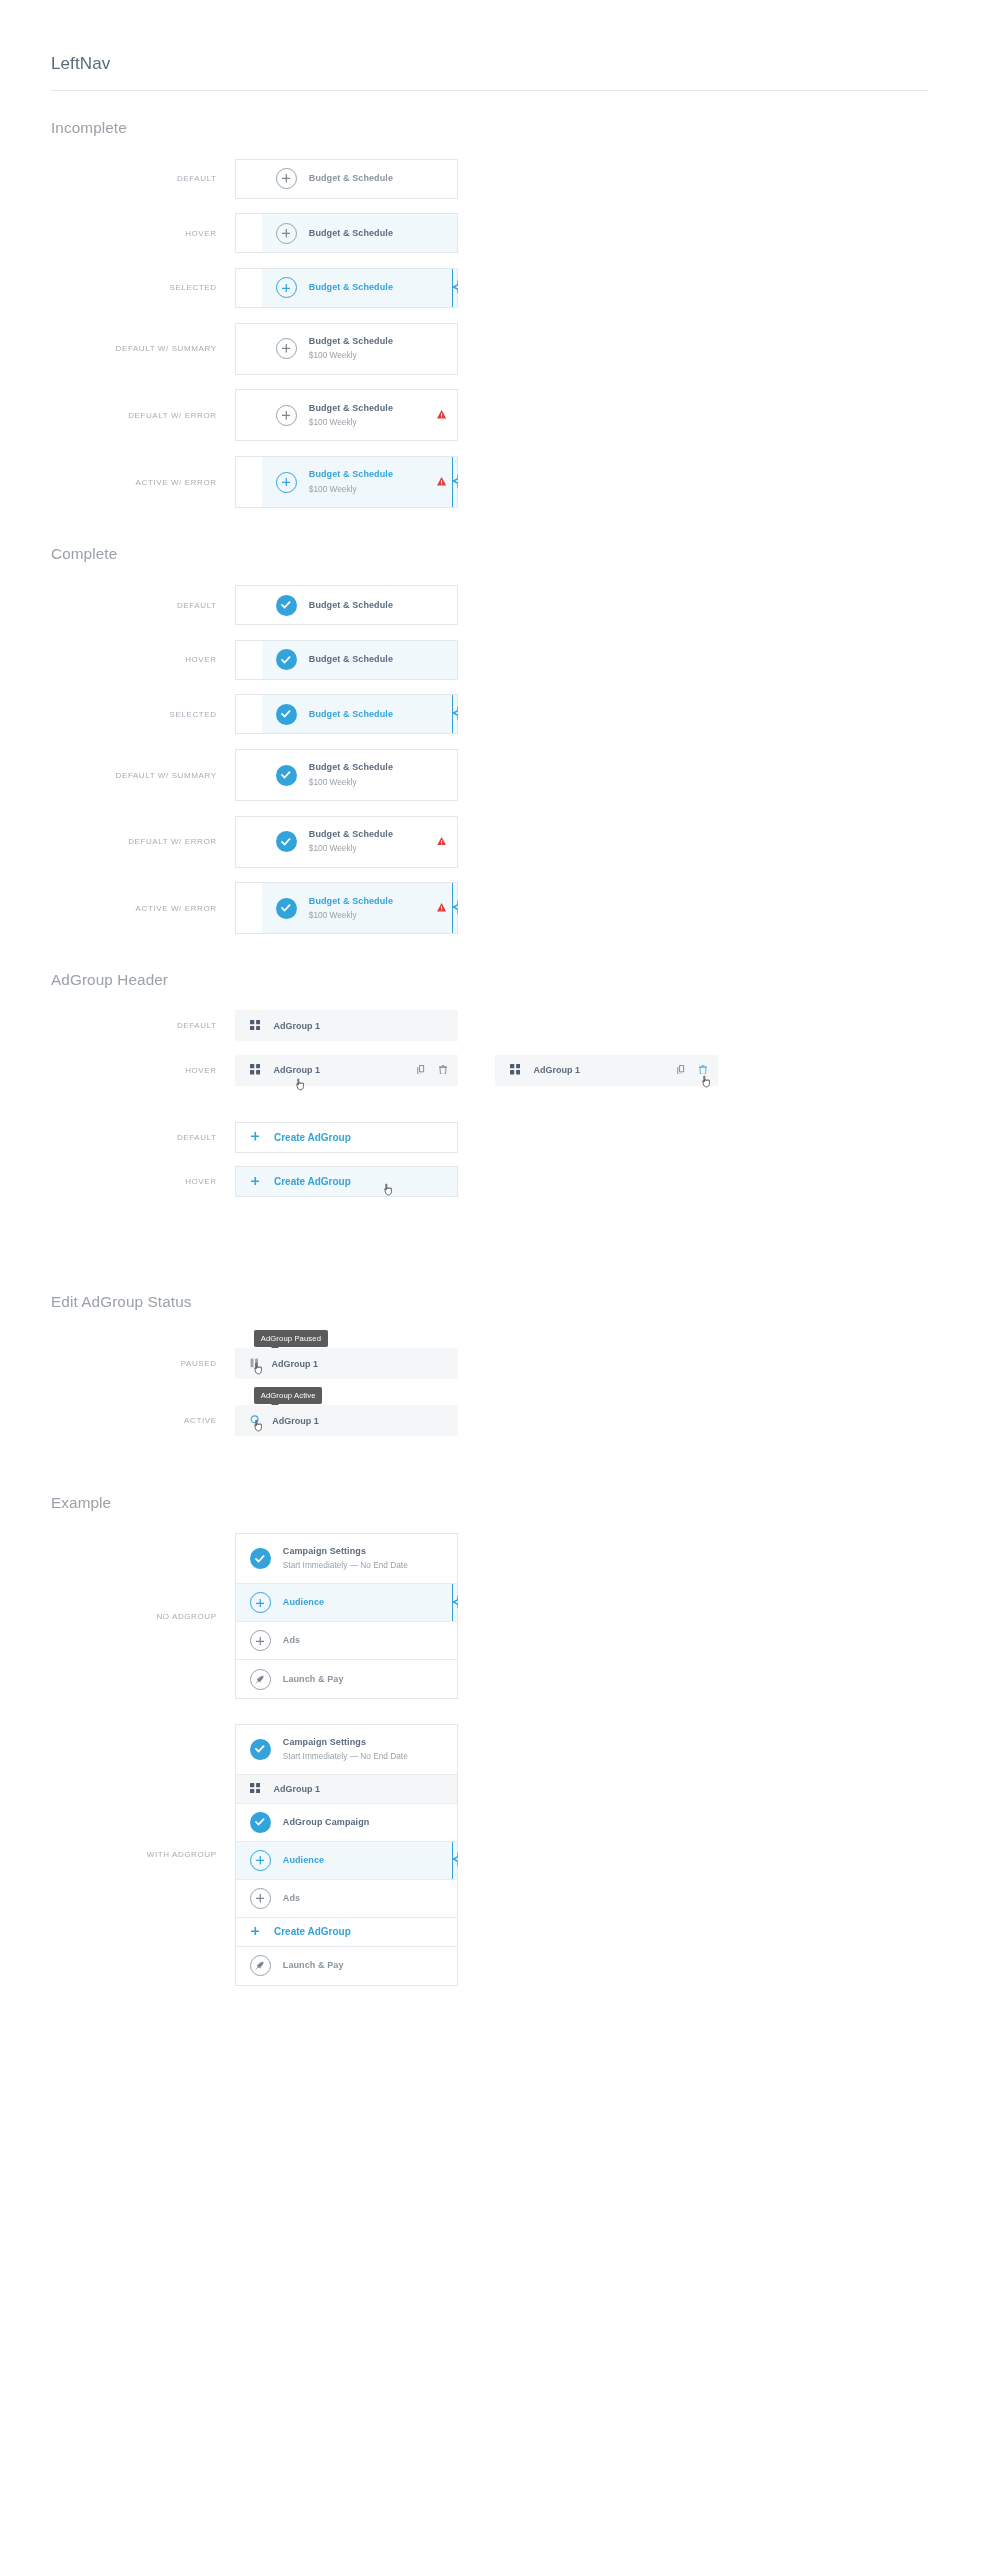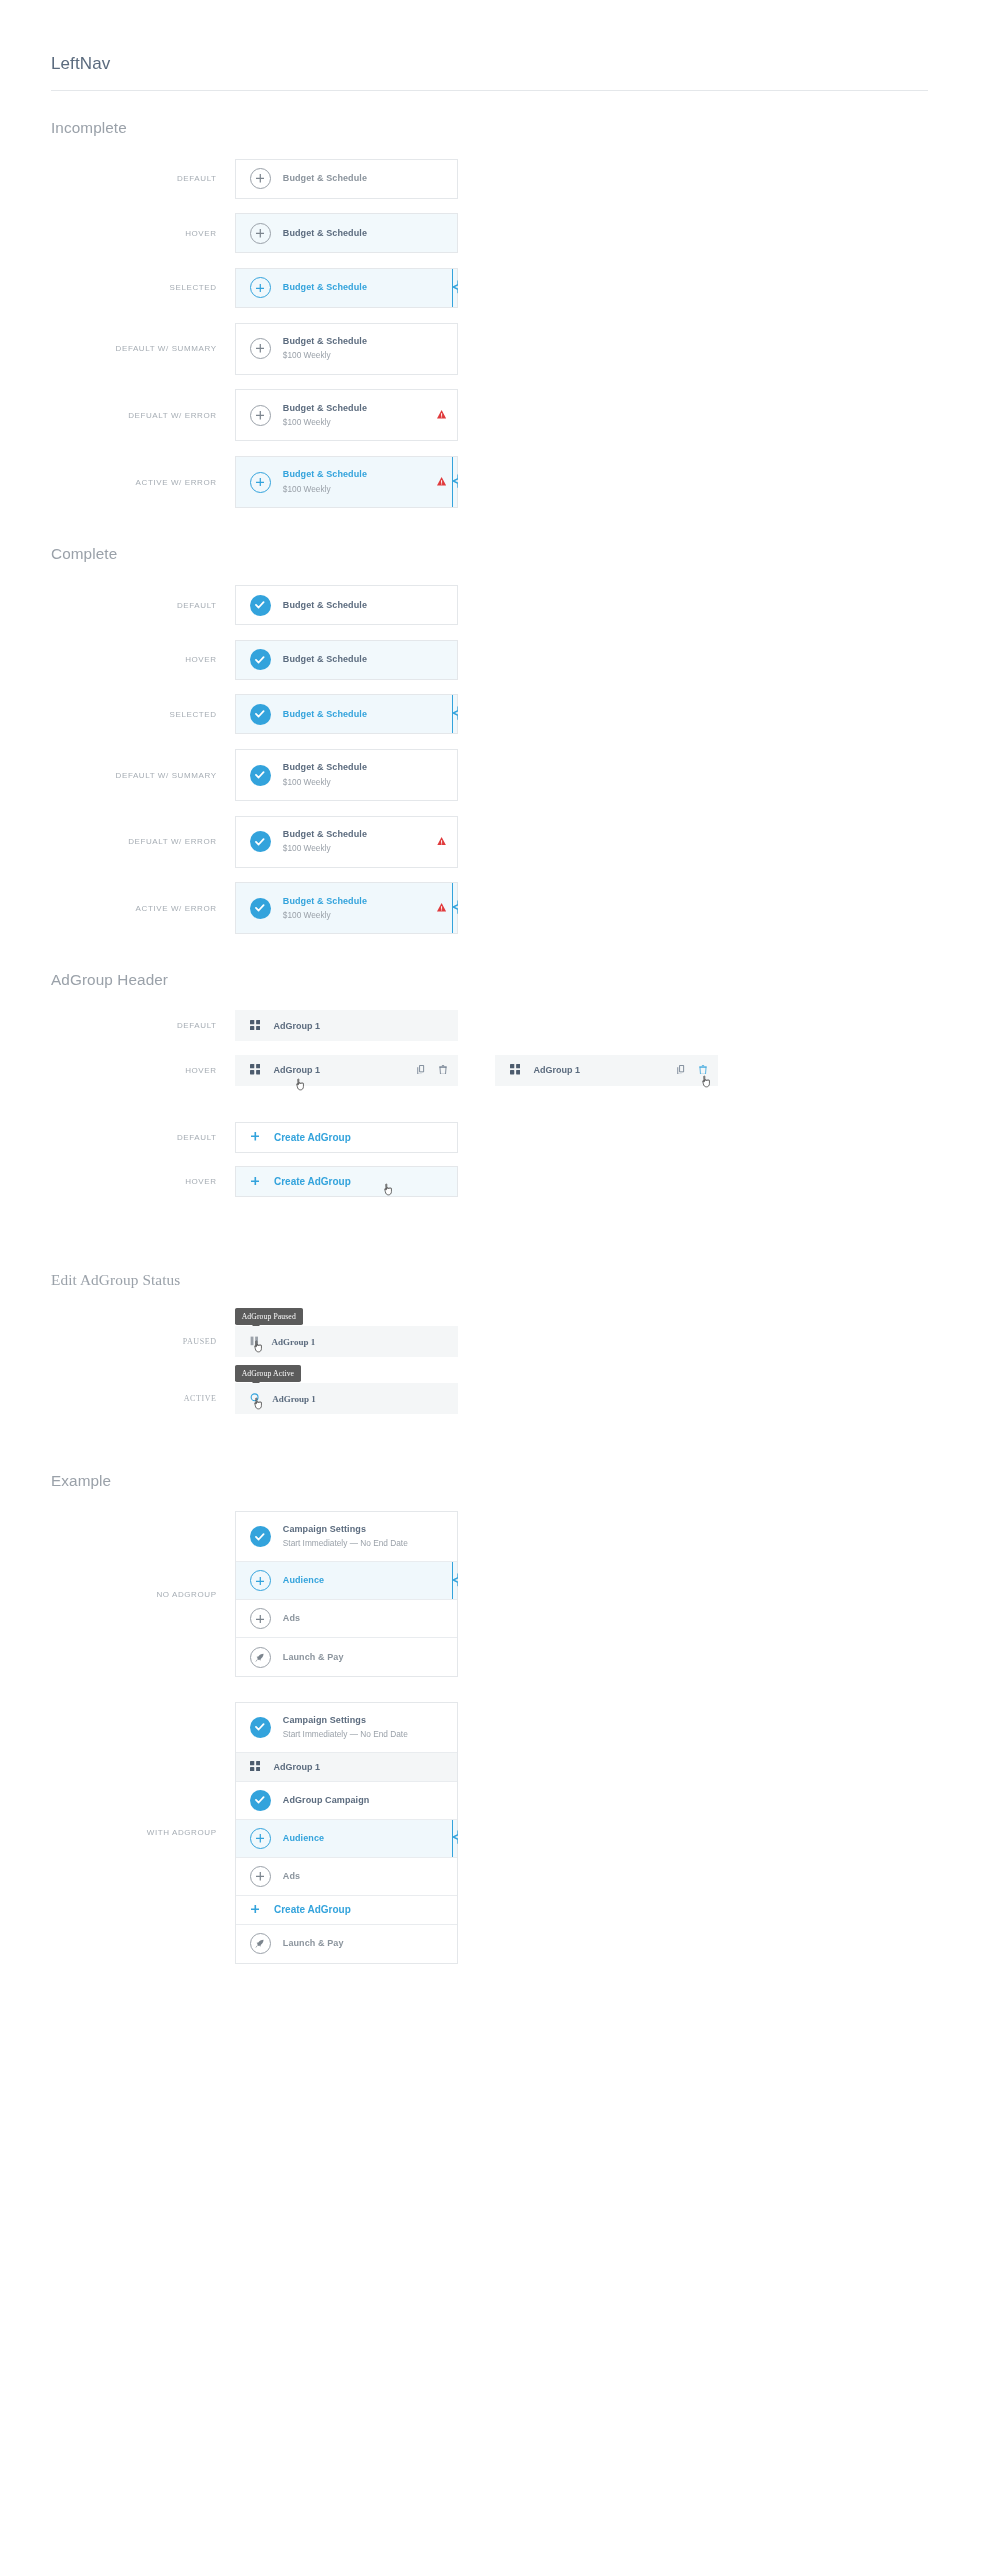--- a/index.html
+++ b/index.html
@@ -50,20 +50,21 @@
     flex: none;
   }
   .spec-body { position: relative; }
 
   
   .nav-card {
     width: 223px;
     background: #ffffff;
     border: 0.6px solid #e4e7ea;
     position: relative;
+    padding-left: 26px;
   }
   .nav-item {
     display: flex;
     align-items: center;
     min-height: 38px;
     padding: 0 11px 0 13.5px;
     position: relative;
     background: #ffffff;
   }
   .nav-item.hover   { background: #f2f9fc; }
@@ -116,21 +117,21 @@
   .btn-row {
     display: flex; align-items: center; min-height: 29px; padding: 0 11px 0 14.7px; background: #fff;
   }
   .btn-row.hover { background: #f2f9fc; }
   .btn-plus { flex: none; margin-right: 14.7px; display:block; }
   .btn-label { font-size: 10px; font-weight: 700; color: #33a3dc; }
 
   
   .tip-wrap { position: relative; }
   .tooltip {
-    position: absolute; top: -18.4px; left: 0;
+    position: absolute; top: -18.4px; left: 19px;
     background: #5b5b5b; color: #ffffff; font-size: 7.7px;
     padding: 3.7px 6.7px 4.3px 6.7px; border-radius: 1.8px; white-space: nowrap;
     letter-spacing: 0.1px;
   }
   .tooltip::after {
     content: ""; position: absolute; bottom: -4.3px; left: 17px;
     border-left: 4.3px solid transparent; border-right: 4.3px solid transparent;
     border-top: 4.9px solid #5b5b5b;
   }
 
@@ -597,21 +598,21 @@
         </div>
         <span class="cursor" style="left:148px; top:17px;">
           <svg width="10.4" height="13" viewBox="0 0 17 21">
               <path d="M4.5 2.2c0-1 1.7-1 1.7 0v7.1c.2-1.1.6-1.8 1.3-1.8.8 0 1.1.6 1.2 1.5.2-.9.6-1.4 1.3-1.4.7 0 1.1.5 1.3 1.4.2-.8.6-1.2 1.2-1.2.8 0 1.3.6 1.3 1.7v4.2c0 3.3-1.8 5.6-4.7 5.6-3 0-4.6-1.7-5.3-5.1l-.9-4.1c-.3-1.1 1.2-1.6 1.6-.5l.6 1.8z" fill="#fff" stroke="#222" stroke-width="1.1" stroke-linejoin="round"></path>
             </svg>
         </span>
       </div>
     </div>
   </div>
 
-  <div class="section" style="margin-top:74px;font-family:Liberation Serif, serif;">
+  <div class="section" style="margin-top:96px;">
     <div class="section-title">Edit AdGroup Status</div>
 
     <div class="spec-row" style="margin-top:37px;">
       <div class="spec-label">PAUSED</div>
       <div class="spec-body tip-wrap">
         <div class="tooltip">AdGroup Paused</div>
         <div class="ag-card" style="position:relative;">
           <div class="ag-row">
             <span class="grid-icon">
               <svg width="8.6" height="9.8" viewBox="0 0 14 16">

